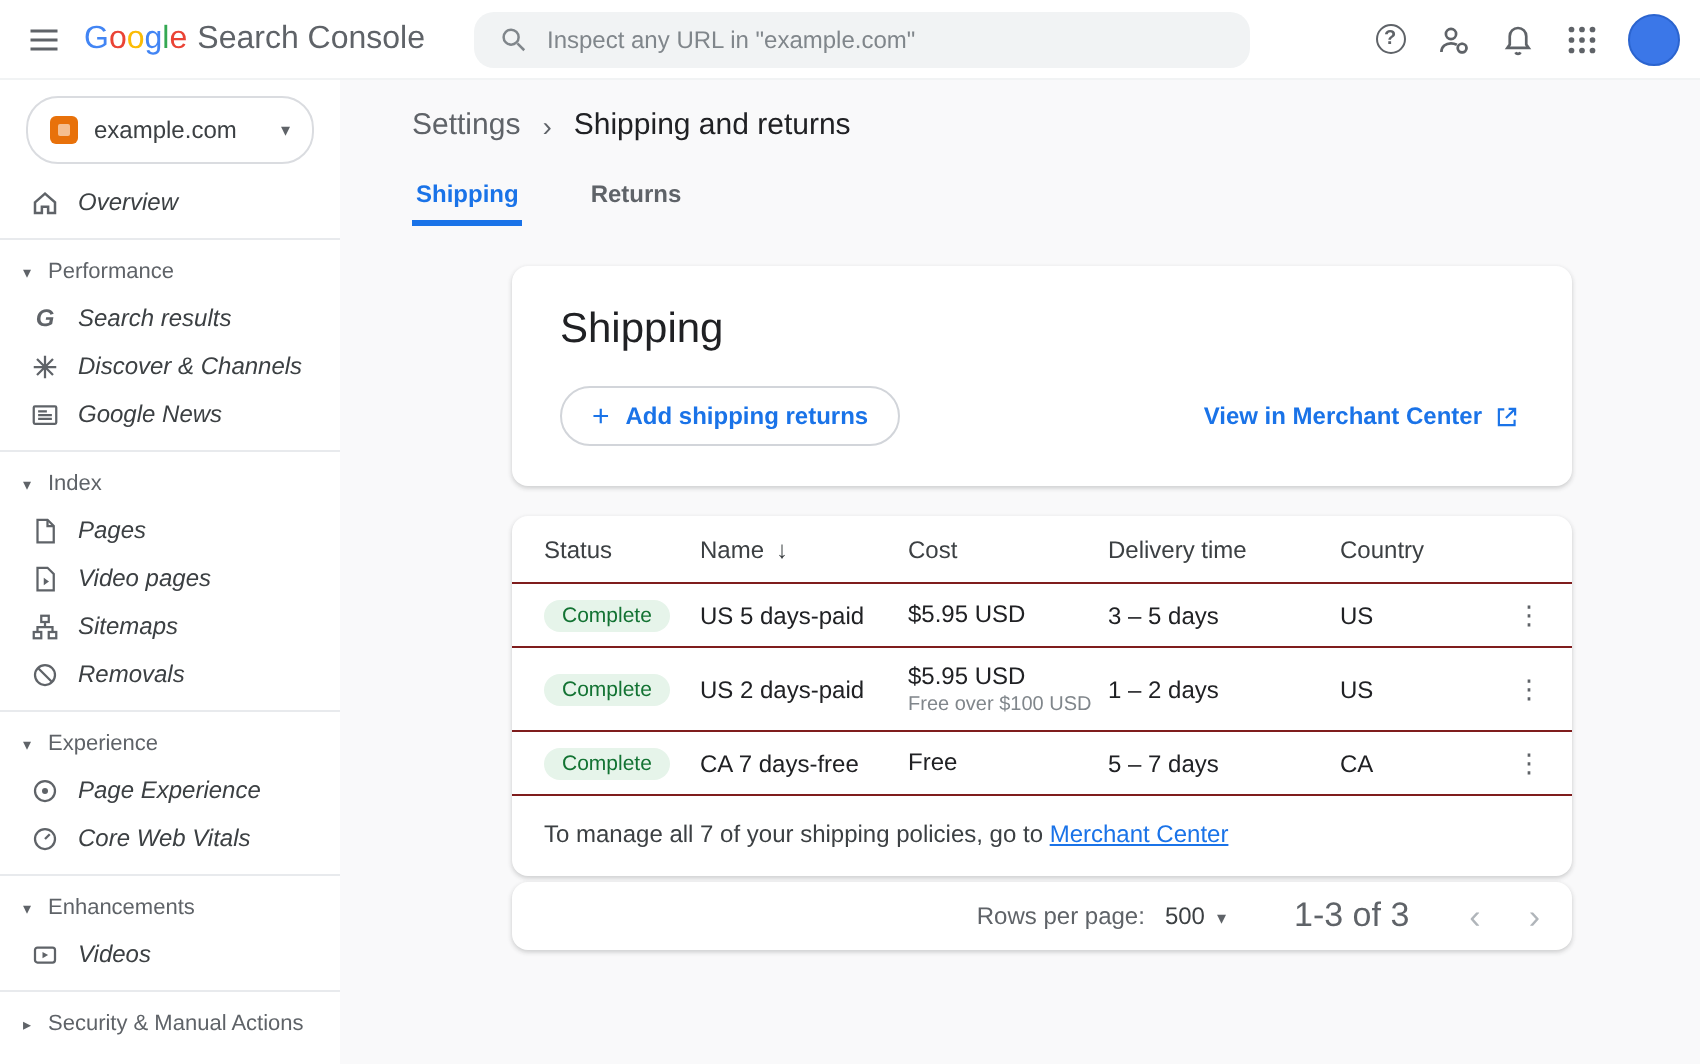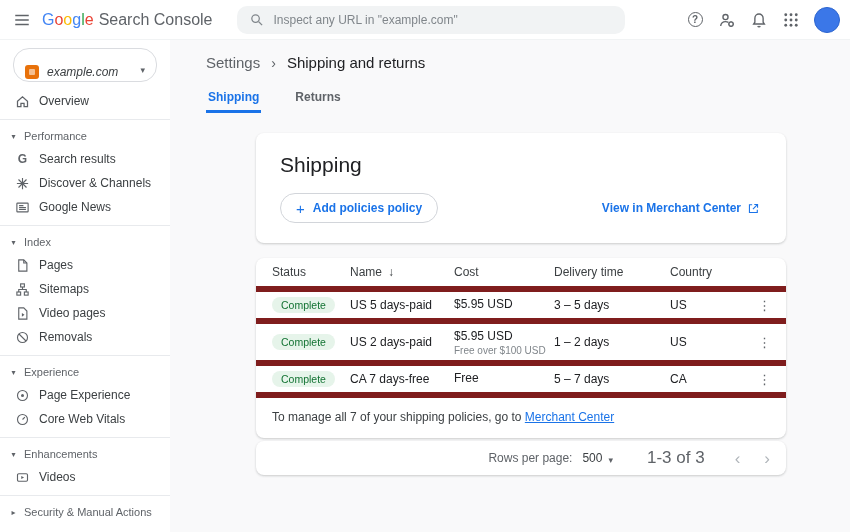--- a/index.html
+++ b/index.html
@@ -24,28 +24,28 @@
     width:100%; font-family:inherit; }
   .searchinput::placeholder { color:#80868b; }
   .help-circ { width:15px; height:15px; border:1.5px solid #5f6368; border-radius:50%; font-size:10px;
     display:flex; align-items:center; justify-content:center; font-weight:bold; }
   .avatar { width:26px; height:26px; border-radius:50%; background:#3b77e8; margin-left:7px; cursor:pointer;
     border:1px solid #2b64cf; }
 
   
   .sidebar { position:absolute; top:40px; left:0; bottom:0; width:170px; background:#fff;
     overflow:hidden; padding-top:8px; }
-  .prop { display:flex; gap:8px; margin:0 13px 7px 13px; height:30px;
-    border:1px solid #dadce0; border-radius:16px; padding:16px 11px; cursor:pointer;font-style:italic; }
+  .prop { display:flex; align-items:center; gap:8px; margin:0 13px 7px 13px; height:30px;
+    border:1px solid #dadce0; border-radius:16px; padding:16px 11px; cursor:pointer; }
   .prop-ic { width:14px; height:14px; border-radius:3px; background:#e8710a; position:relative; flex:none; }
   .prop-ic::after { content:""; position:absolute; inset:4px; background:rgba(255,255,255,.55); border-radius:1px; }
   .prop-label { font-size:12px; color:#3c4043; flex:1; }
   .caret { font-size:9px; color:#5f6368; }
   .navitem { display:flex; align-items:center; gap:9px; height:24px; padding:0 8px 0 15px;
-    font-size:12px; color:#3c4043; cursor:pointer; text-decoration:none; }
+    font-size:12px; color:#3c4043; cursor:pointer; text-decoration:none;font-style:italic; }
   .nic { width:15px; height:15px; color:#5f6368; flex:none; }
   .gletter { width:15px; text-align:center; font-size:12px; font-weight:bold; color:#5f6368; flex:none; }
   .divider { border-top:1px solid #e8eaed; margin:6px 0 5px; }
   .section { display:flex; align-items:center; gap:6px; height:22px; padding-left:9px; cursor:pointer; }
   .scaret { font-size:8px; color:#5f6368; width:9px; text-align:center; }
   .slabel { font-size:11px; color:#5f6368; }
 
   
   .main { position:absolute; top:40px; left:170px; right:0; bottom:0; background:#f9f9fa;
     overflow:hidden; padding:14px 0 0 36px; }
@@ -67,21 +67,21 @@
   .pill { display:flex; align-items:center; gap:8px; border:1px solid #d2d5da; background:#fff;
     border-radius:16px; height:30px; padding:0 15px; color:#1a73e8; font-size:12px; font-weight:bold;
     cursor:pointer; font-family:inherit; }
   .plus { font-size:15px; font-weight:400; }
   .mlink { display:flex; align-items:center; gap:6px; color:#1a73e8; font-size:12px; font-weight:bold;
     cursor:pointer; text-decoration:none; margin-right:2px; }
   .mlink svg { width:13px; height:13px; }
 
   .tablecard { margin-top:15px; padding-bottom:1px; }
   .trow { display:grid; grid-template-columns:78px 104px 100px 116px 78px 1fr; align-items:center;
-    padding:0 8px 0 16px; min-height:32px; border-bottom:6px solid #7f1d1d; }
+    padding:0 8px 0 16px; min-height:32px; border-bottom:1px solid #7f1d1d; }
   .thead { min-height:34px; }
   .th { font-size:12px; color:#3c4043; }
   .sort { margin-left:6px; font-size:12px; color:#3c4043; }
   .td { font-size:12px; color:#202124; }
   .badge { display:inline-block; background:#e6f4ea; color:#137333; font-size:10.5px;
     padding:2px 9px; border-radius:10px; }
   .row-tall { min-height:42px; }
   .costnote { font-size:10px; color:#80868b; margin-top:2px; }
   .menu { text-align:right; }
   .kebab { border:none; background:none; color:#5f6368; font-size:13px; cursor:pointer; padding:2px 7px; }
@@ -204,33 +204,33 @@
   </div>
   <a class="navitem">
     <svg class="nic" viewBox="0 0 24 24" fill="none" stroke="currentColor" stroke-width="1.8">
         <path d="M6 3h8l5 5v13H6z"></path>
         <path d="M14 3v5h5"></path>
       </svg>
     <span>Pages</span>
   </a>
   <a class="navitem">
     <svg class="nic" viewBox="0 0 24 24" fill="none" stroke="currentColor" stroke-width="1.8">
+        <path d="M6 3h8l5 5v13H6z"></path>
+        <path d="M11 11l4.2 3-4.2 3z" fill="currentColor" stroke="none"></path>
+      </svg>
+    <span>Video pages</span>
+  </a>
+  <a class="navitem">
+    <svg class="nic" viewBox="0 0 24 24" fill="none" stroke="currentColor" stroke-width="1.8">
         <rect x="9" y="3" width="6" height="5"></rect>
         <rect x="3" y="16" width="6" height="5"></rect>
         <rect x="15" y="16" width="6" height="5"></rect>
         <path d="M12 8v4M6 16v-4h12v4"></path>
       </svg>
     <span>Sitemaps</span>
-  </a>
-  <a class="navitem">
-    <svg class="nic" viewBox="0 0 24 24" fill="none" stroke="currentColor" stroke-width="1.8">
-        <path d="M6 3h8l5 5v13H6z"></path>
-        <path d="M11 11l4.2 3-4.2 3z" fill="currentColor" stroke="none"></path>
-      </svg>
-    <span>Video pages</span>
   </a>
   <a class="navitem">
     <svg class="nic" viewBox="0 0 24 24" fill="none" stroke="currentColor" stroke-width="1.8">
         <circle cx="12" cy="12" r="8"></circle>
         <path d="M6.4 6.4l11.2 11.2"></path>
       </svg>
     <span>Removals</span>
   </a>
 
   <div class="divider"></div>
@@ -283,21 +283,21 @@
   <div class="tabs">
     <div class="tab active">Shipping</div>
     <div class="tab">Returns</div>
   </div>
 
   <section class="card intro">
     <h1>Shipping</h1>
     <div class="actions">
       <button class="pill">
         <span class="plus">+</span>
-        <span>Add policies policy</span>
+        <span>Add shipping returns</span>
       </button>
       <a class="mlink">
         <span>View in Merchant Center</span>
         <svg viewBox="0 0 24 24" fill="none" stroke="currentColor" stroke-width="2">
             <path d="M9.5 5H4.5v14.5H19V14.5"></path>
             <path d="M13.5 4.5h6v6"></path>
             <path d="M19.5 4.5 11 13"></path>
           </svg>
       </a>
     </div>

